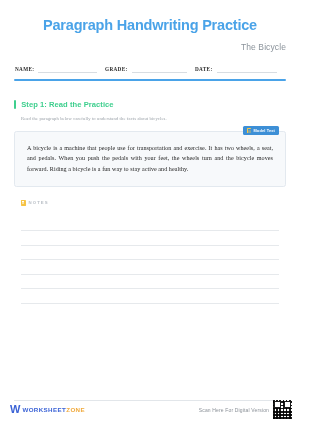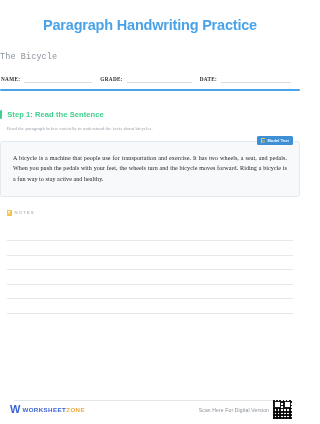--- a/index.html
+++ b/index.html
@@ -12,44 +12,43 @@
     height: 424px;
     font-family: "Liberation Sans", sans-serif;
     color: #333;
     overflow: hidden;
     position: relative;
   }
   .page {
     width: 300px;
     height: 424px;
     box-sizing: border-box;
-    padding: 0 0;
+    padding: 0 14px;
     position: relative;
     display: flex;
     flex-direction: column;
   }
 
   
   .worksheet-title {
     text-align: center;
     color: #4aa3e8;
     font-size: 14.5px;
     font-weight: bold;
     letter-spacing: -0.2px;
     margin: 17px 0 0 0;
     line-height: 1.2;
   }
   .worksheet-subtitle {
-    text-align: left;
+    text-align: right;
     color: #8b939b;
     font-size: 8.5px;
     font-weight: normal;
-    margin: 18px 0 0 0;
+    margin: 8px 0 0 0;
     letter-spacing: 0.1px;
-    font-family: Liberation Mono, monospace;
   }
 
   
   .meta-row {
     display: flex;
     margin-top: 13px;
     padding: 0 1px;
     align-items: flex-end;
   }
   .meta-field {
@@ -295,21 +294,21 @@
     <div class="meta-field">
       <span class="meta-label">DATE:</span>
       <span class="meta-line"></span>
     </div>
   </div>
   <div class="header-rule"></div>
 
   <div class="step-block">
     <div class="step-head">
       <span class="step-bar"></span>
-      <span class="step-title">Step 1: Read the Sentence</span>
+      <span class="step-title">Step 1: Read the Practice</span>
     </div>
     <div class="step-desc">Read the paragraph below carefully to understand the facts about bicycles.</div>
   </div>
 
   <div class="para-wrap">
     <div class="model-badge">
       <span class="badge-icon"></span>
       <span>Model Text</span>
     </div>
     <div class="para-card">

